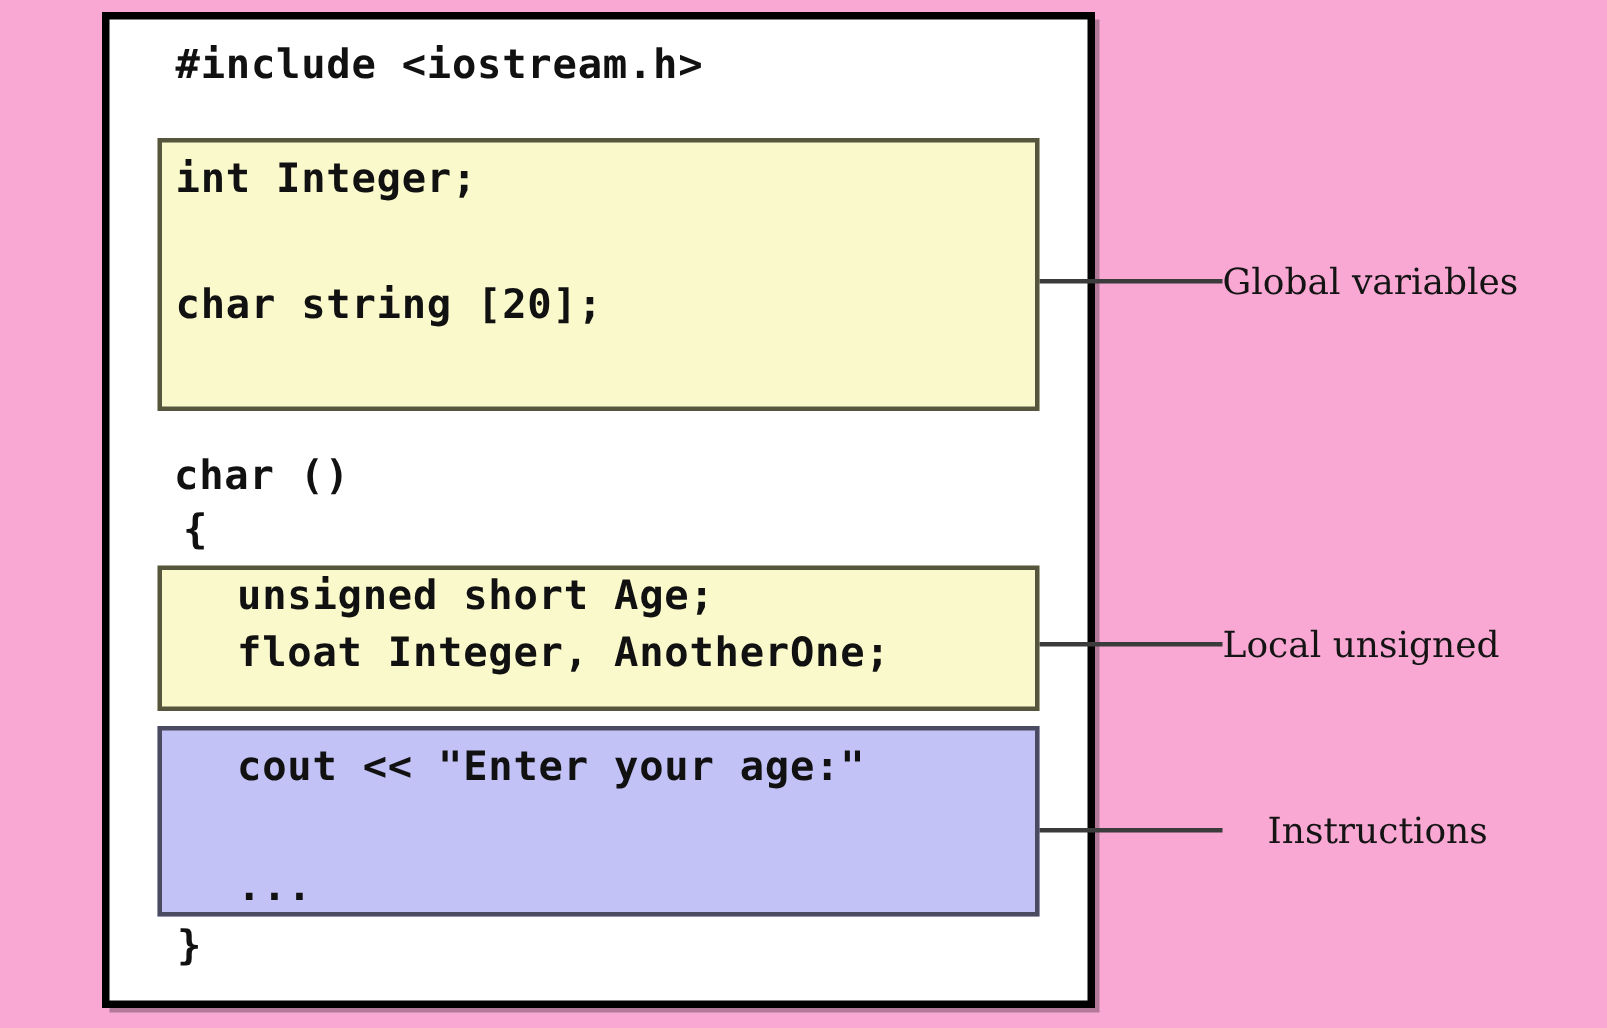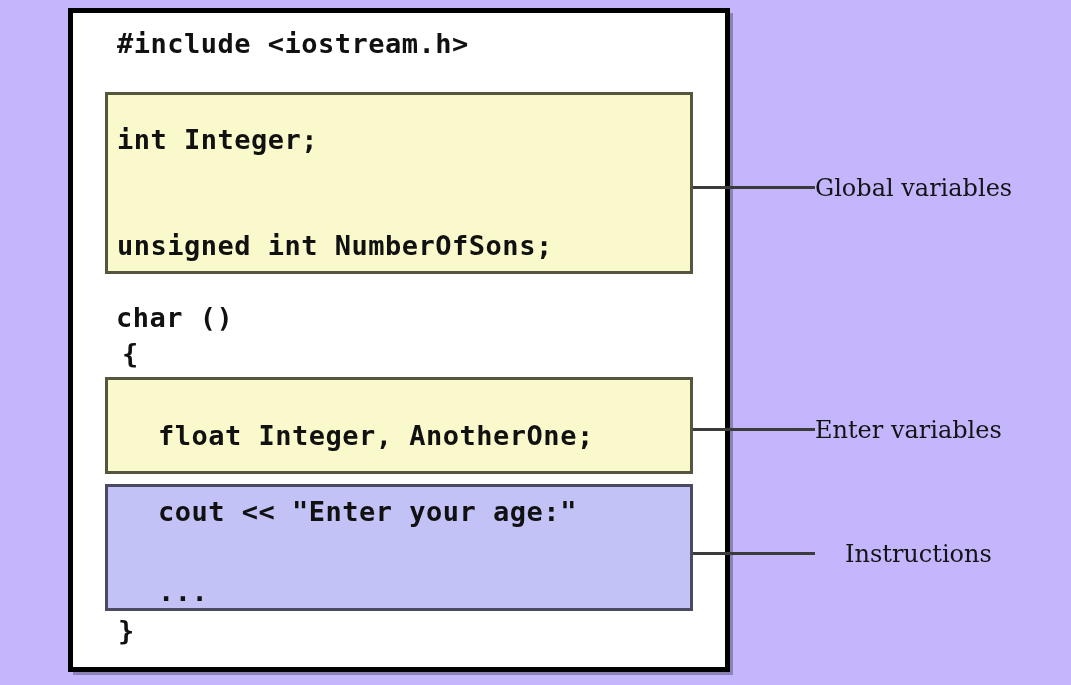--- a/index.html
+++ b/index.html
@@ -5,21 +5,21 @@
 <style>
   html, body {
     margin: 0;
     padding: 0;
     background: #ffffff;
   }
   #canvas {
     position: relative;
     width: 1071px;
     height: 685px;
-    background: #c4b5fd;
+    background: #f9a8d4;
     overflow: hidden;
     font-family: "DejaVu Sans Mono", "Liberation Mono", monospace;
   }
 
   
   .program-frame {
     position: absolute;
     left: 68px;
     top: 8px;
     width: 662px;
@@ -87,32 +87,33 @@
 
   <div class="leader" style="left:690px; top:186px; width:125px;"></div>
   <div class="leader" style="left:690px; top:428px; width:125px;"></div>
   <div class="leader" style="left:690px; top:552px; width:125px;"></div>
 
   <div class="program-frame"></div>
 
   <div class="code-line" style="left:117px; top:29px;">#include &lt;iostream.h&gt;</div>
 
   <div class="block yellow" style="left:105px; top:92px; width:588px; height:182px;"></div>
-  <div class="code-line" style="left:117px; top:105px;margin-top:20px;">int Integer;</div>
-  <div class="code-line" style="left:117px; top:231px;">unsigned int NumberOfSons;</div>
+  <div class="code-line" style="left:117px; top:105px;">int Integer;</div>
+  <div class="code-line" style="left:117px; top:189px;">char string [20];</div>
 
   <div class="code-line" style="left:116px; top:303px;">char ()</div>
   <div class="code-line" style="left:122px; top:339px;">{</div>
 
   <div class="block yellow" style="left:105px; top:377px; width:588px; height:97px;"></div>
+  <div class="code-line" style="left:158px; top:383px;">unsigned short Age;</div>
   <div class="code-line" style="left:158px; top:421px;">float Integer, AnotherOne;</div>
 
   <div class="block lavender" style="left:105px; top:484px; width:588px; height:127px;"></div>
   <div class="code-line" style="left:158px; top:497px;">cout &lt;&lt; "Enter your age:"</div>
   <div class="code-line" style="left:158px; top:577px;">...</div>
 
   <div class="code-line" style="left:118px; top:616px;">}</div>
 
   <div class="annotation" style="left:815px; top:172px;">Global variables</div>
-  <div class="annotation" style="left:815px; top:414px;">Enter variables</div>
+  <div class="annotation" style="left:815px; top:414px;">Local unsigned</div>
   <div class="annotation" style="left:845px; top:538px;">Instructions</div>
 
 </div>
 
 </body></html>

